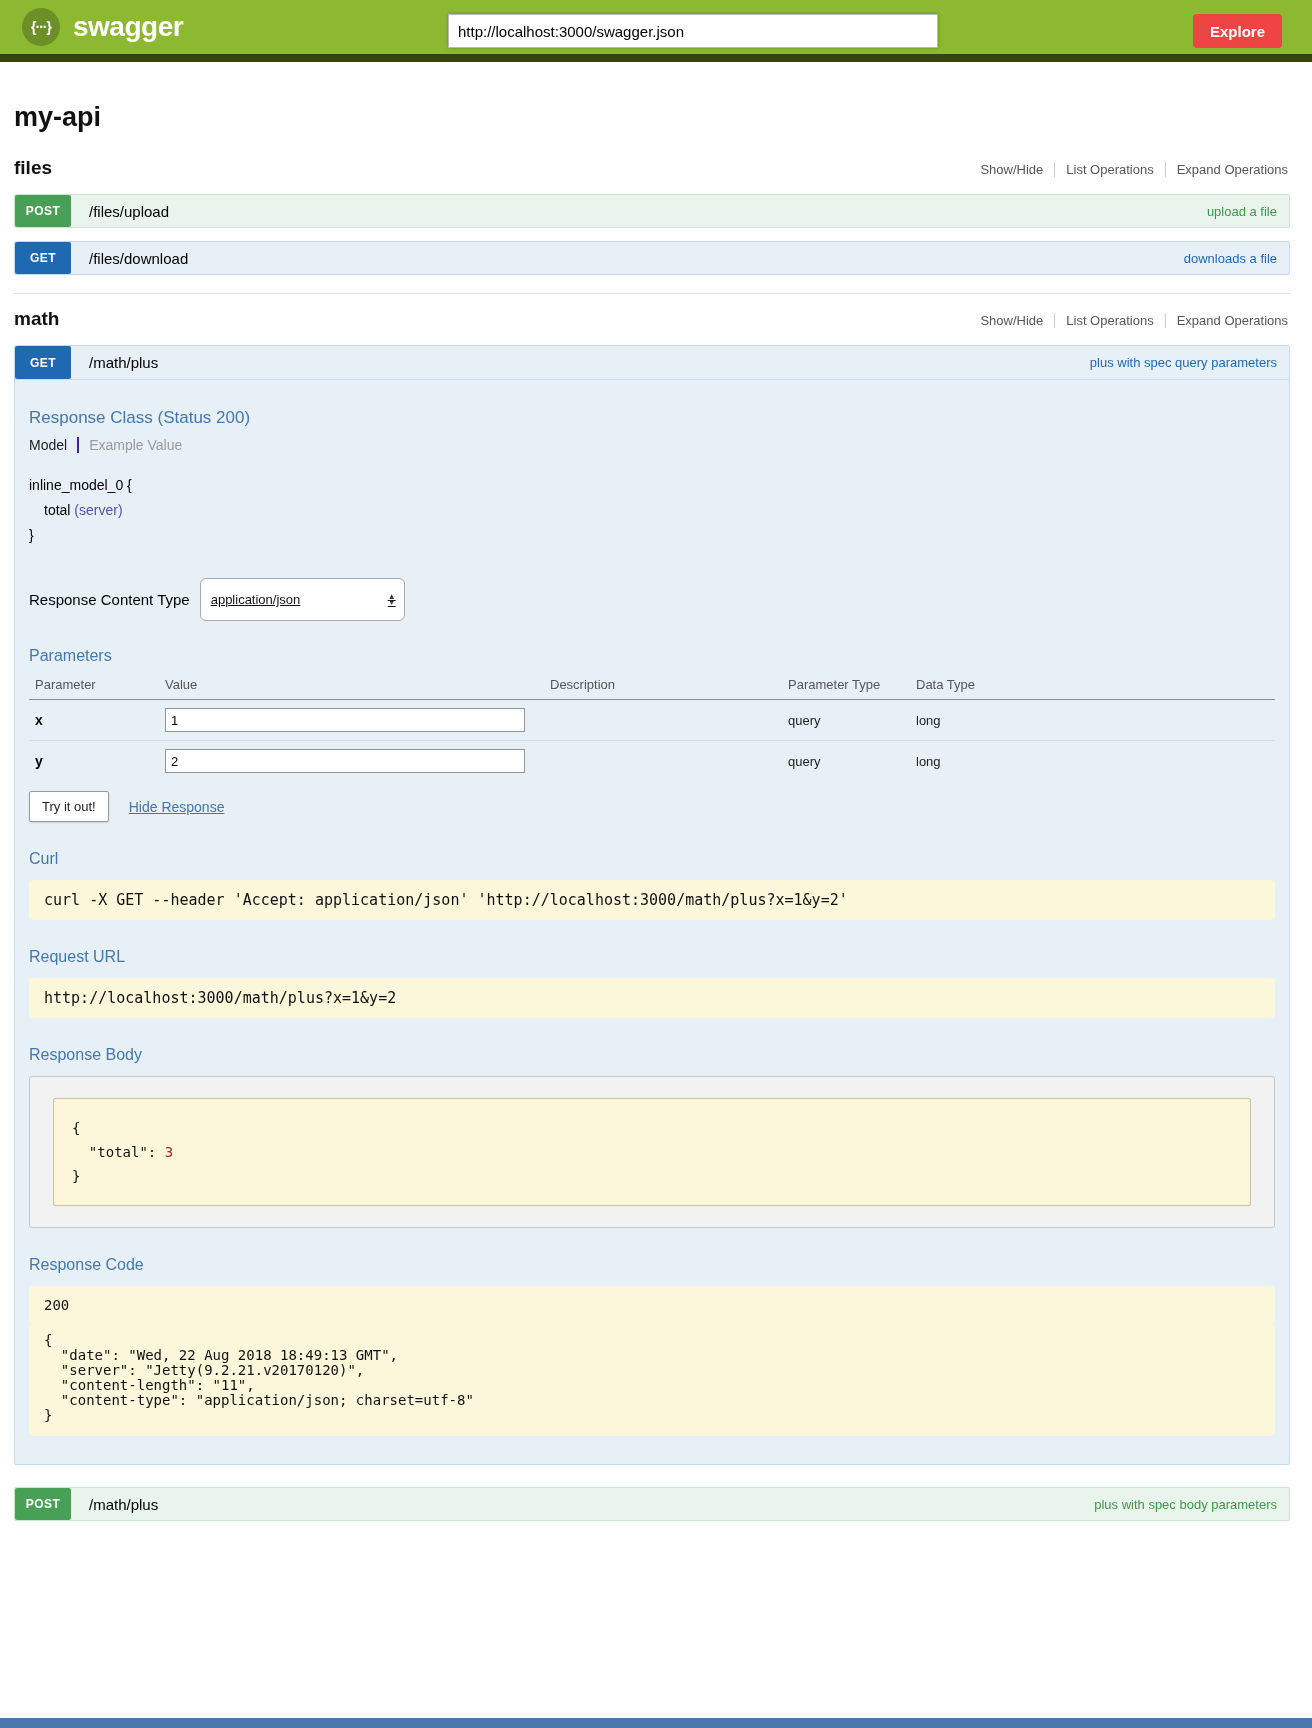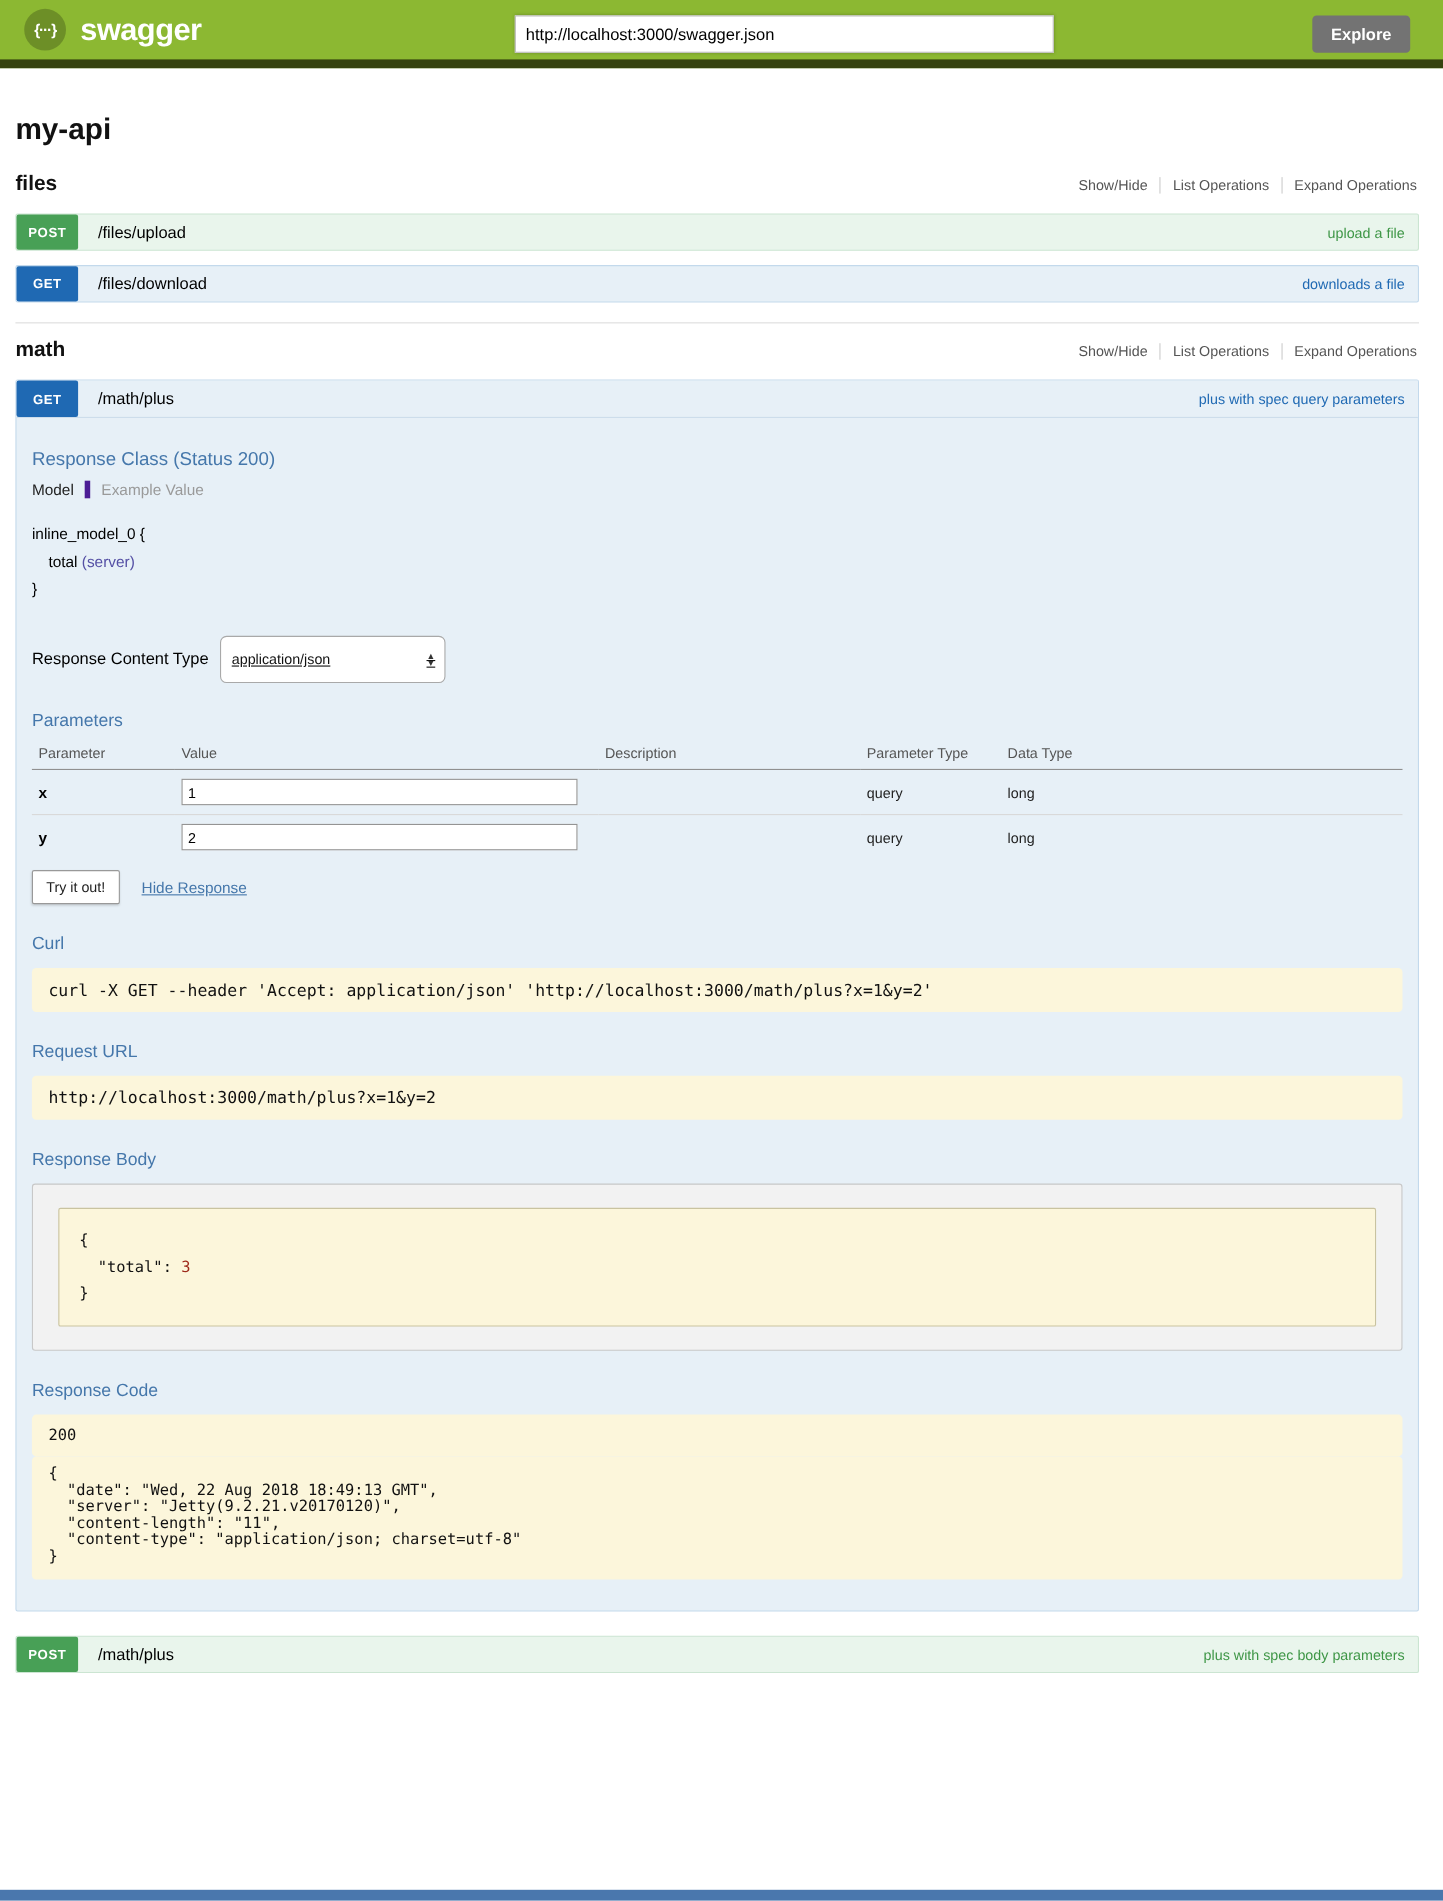--- a/index.html
+++ b/index.html
@@ -13,27 +13,27 @@
     height:62px; background:#8cb832; border-bottom:8px solid #36430f;
     display:flex; align-items:center; padding:0 22px; position:relative;
   }
   .logo-circle {
     width:38px; height:38px; border-radius:50%; background:rgba(0,0,0,0.22);
     display:flex; align-items:center; justify-content:center;
     color:#fff; font-weight:bold; font-size:14px; letter-spacing:-1px;
   }
   .brand { color:#fff; font-weight:bold; font-size:28px; margin-left:13px; letter-spacing:-0.5px; }
   .url-input {
-    position:absolute; left:468px; top:14px; width:490px; height:34px;
+    position:absolute; left:448px; top:14px; width:490px; height:34px;
     border:1px solid #bbb; box-shadow:0 0 3px rgba(0,0,0,.25);
     padding:0 9px; font-size:15px; font-family:"Liberation Sans",sans-serif; color:#000; background:#fff;
   }
   .explore-btn {
     position:absolute; right:30px; top:14px; height:34px;
-    background:#737373; color:#fff; font-weight:bold; font-size:15px;
+    background:#ef4444; color:#fff; font-weight:bold; font-size:15px;
     border:none; border-radius:4px; padding:0 17px; cursor:pointer;
     font-family:"Liberation Sans",sans-serif;
   }
   
   .content { padding:0 22px 0 14px; }
   .api-title { font-size:27px; font-weight:bold; color:#111; margin:40px 0 24px; }
   .section-head { display:flex; align-items:baseline; margin-top:14px; }
   .section-title { font-size:19px; font-weight:bold; color:#111; }
   .section-links { margin-left:auto; font-size:13px; color:#555; display:flex; align-items:center; }
   .section-links .slink { padding:0 11px; color:#555; text-decoration:none; cursor:pointer; }
@@ -58,21 +58,21 @@
   .op-summary { margin-left:auto; margin-right:12px; font-size:13px; cursor:pointer; }
   .get  .op-summary { color:#1f69b3; }
   .post .op-summary { color:#3e9646; }
   
   .panel { margin-top:15px; border:1px solid #c3d9ec; background:#e7f0f7; border-radius:2px; }
   .panel .op-row { border:none; border-bottom:1px solid #cdddeb; border-radius:0; }
   .panel-body { padding:0 14px 28px 14px; }
   .blue-h { color:#4577ab; font-size:17px; font-weight:normal; }
   .rc-heading { margin-top:28px; }
   .tabs { margin-top:9px; font-size:14px; display:flex; align-items:center; }
-  .tab-model { color:#222; padding-right:10px; border-right:5px solid #4c1d95; cursor:pointer; }
+  .tab-model { color:#222; padding-right:10px; border-right:2px solid #4c1d95; cursor:pointer; }
   .tab-example { color:#9a9a9a; padding-left:10px; cursor:pointer; }
   .signature { margin-top:20px; font-size:14px; line-height:25px; color:#000; }
   .signature .b { font-weight:normal; }
   .signature .indent { padding-left:15px; }
   .signature .ptype { color:#5550a5; }
   .rct-row { margin-top:30px; display:flex; align-items:center; }
   .rct-label { font-size:15px; color:#000; }
   .fake-select {
     margin-left:10px; width:205px; height:43px; background:#fff;
     border:1px solid #a9a9a9; border-radius:6px; display:flex; align-items:center;

